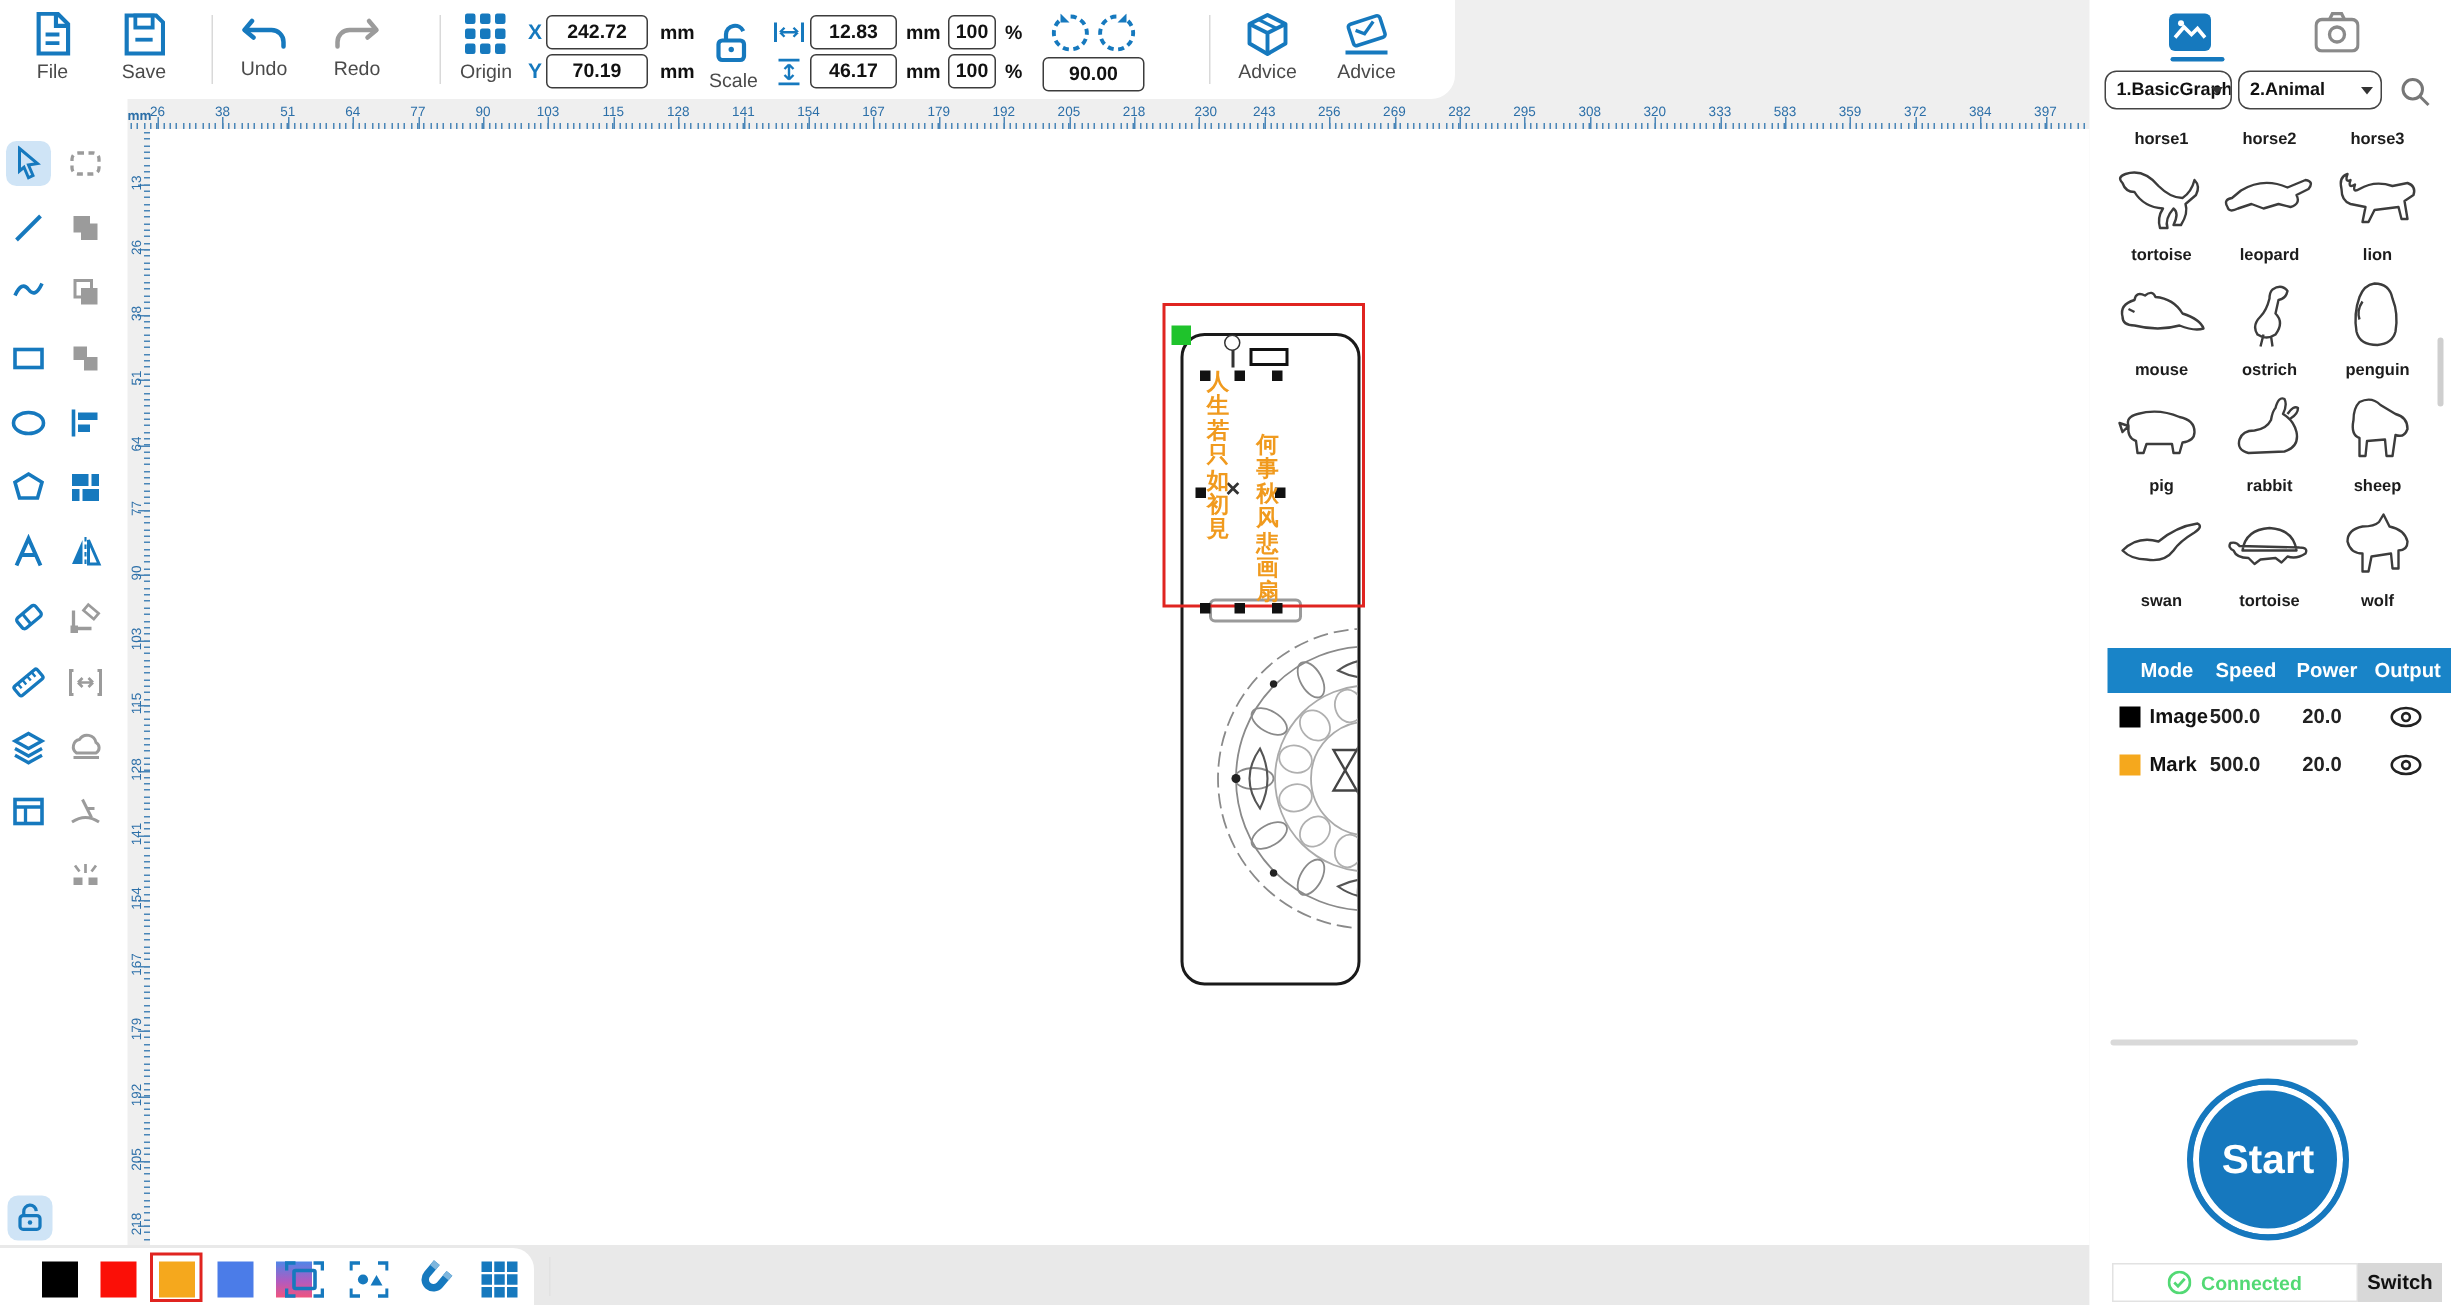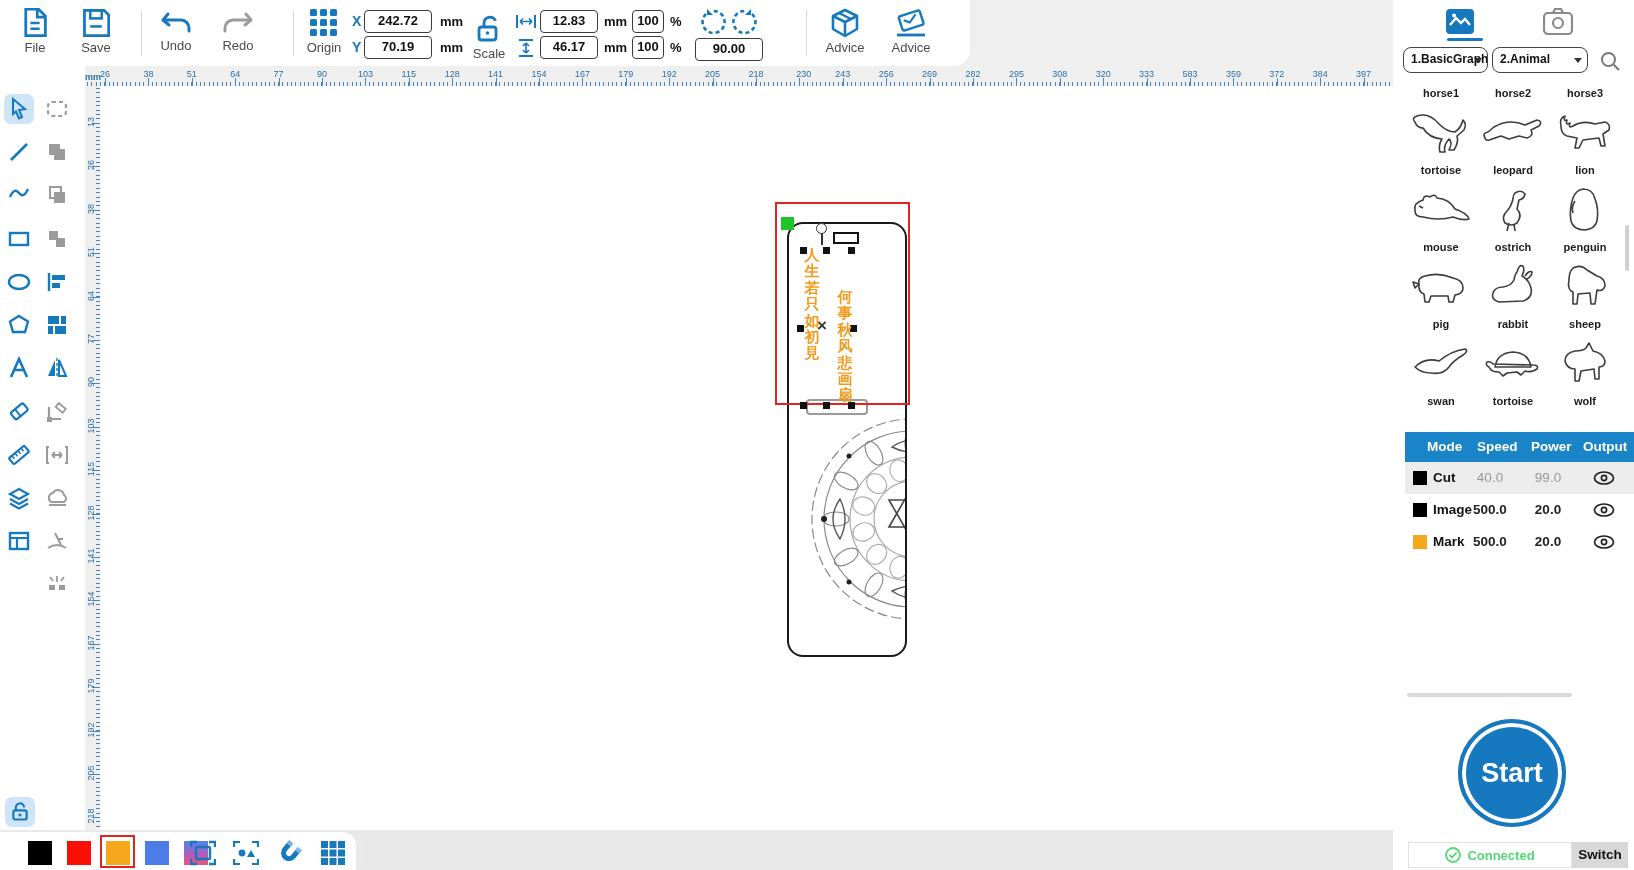--- a/index.html
+++ b/index.html
@@ -1140,32 +1140,20 @@
   <div id="lib-scrollbar" class="rp"></div>
 
   <div id="mode-table" class="rp">
     <div id="mode-header" style="background: rgb(25, 132, 200);">
         <div class="mh" style="left: 22px;">Mode</div>
         <div class="mh" style="left: 72px;">Speed</div>
         <div class="mh" style="left: 126px;">Power</div>
         <div class="mh" style="left: 178px;">Output</div>
       </div>
     <div id="mode-rows">
-        <div class="mrow sel">
-          <div class="msw" style="background: rgb(0, 0, 0);"></div>
-          <div class="mname">Cut</div>
-          <div class="mval" style="left: 60px;">40.0</div>
-          <div class="mval" style="left: 118px;">99.0</div>
-          <div class="meye">
-            <svg width="22" height="18" viewBox="0 0 22 18">
-              <ellipse cx="11" cy="9" rx="9.5" ry="6" fill="none" stroke="#222" stroke-width="1.7"></ellipse>
-              <circle cx="11" cy="9" r="2.6" fill="none" stroke="#222" stroke-width="1.7"></circle>
-            </svg>
-          </div>
-        </div>
         <div class="mrow">
           <div class="msw" style="background: rgb(0, 0, 0);"></div>
           <div class="mname">Image</div>
           <div class="mval" style="left: 60px;">500.0</div>
           <div class="mval" style="left: 118px;">20.0</div>
           <div class="meye">
             <svg width="22" height="18" viewBox="0 0 22 18">
               <ellipse cx="11" cy="9" rx="9.5" ry="6" fill="none" stroke="#222" stroke-width="1.7"></ellipse>
               <circle cx="11" cy="9" r="2.6" fill="none" stroke="#222" stroke-width="1.7"></circle>
             </svg>

